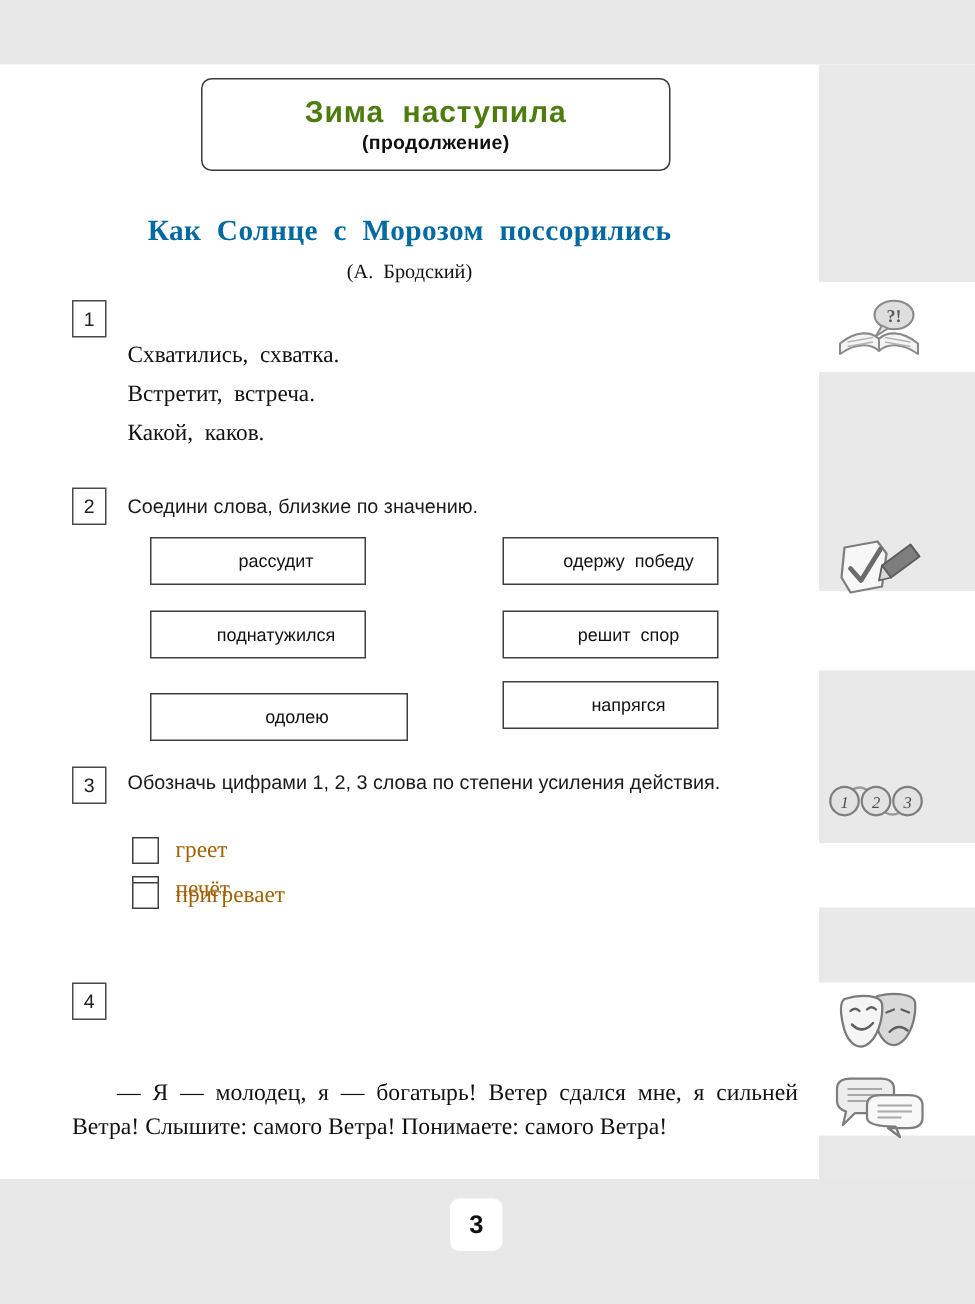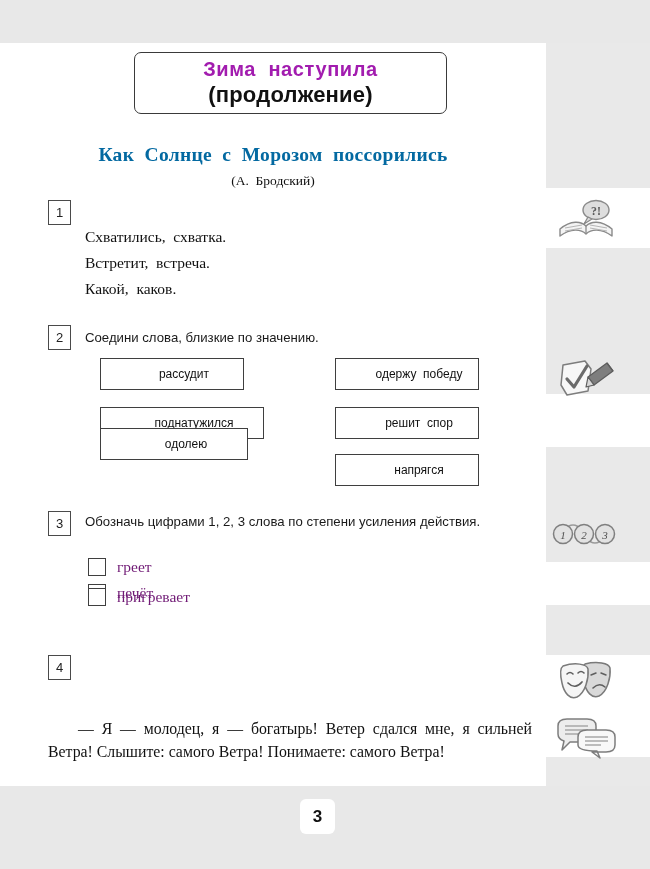--- a/index.html
+++ b/index.html
@@ -64,27 +64,27 @@
     border-radius: 7px;
     background: #fff;
     display: flex;
     flex-direction: column;
     align-items: center;
     justify-content: center;
   }
   .title-line1 {
     font-size: 20px;
     font-weight: bold;
-    color: #a21caf;
+    color: #4d7c0f;
     letter-spacing: 0.6px;
     white-space: pre;
     line-height: 1.18;
   }
   .title-line2 {
-    font-size: 22px;
+    font-size: 13px;
     font-weight: bold;
     color: #111;
     letter-spacing: 0.2px;
     line-height: 1.18;
   }
 
   
   .story-title {
     position: absolute;
     left: 0;
@@ -167,21 +167,21 @@
     width: 18px;
     height: 18px;
     border: 1.3px solid #3f3f3f;
     background: #fff;
     flex: none;
   }
   .cb-label {
     margin-left: 11px;
     font-family: "Liberation Serif", serif;
     font-size: 15.5px;
-    color: #701a75;
+    color: #a16207;
     white-space: pre;
   }
 
   
   .dialogue {
     position: absolute;
     left: 48px;
     top: 718px;
     width: 484px;
     font-family: "Liberation Serif", serif;
@@ -302,22 +302,22 @@
   <div class="ex-num" style="left:48px;top:200px;">1</div>
 
   <div class="serif-line" style="left:85px;top:228px;">Схватились,  схватка.</div>
   <div class="serif-line" style="left:85px;top:254px;">Встретит,  встреча.</div>
   <div class="serif-line" style="left:85px;top:280px;">Какой,  каков.</div>
 
   <div class="ex-num" style="left:48px;top:325px;">2</div>
   <div class="ex-text" style="left:85px;top:329px;width:440px;">Соедини  слова, близкие  по  значению.</div>
 
   <div class="word-box" style="left:100px;top:358px;width:144px;height:32px;">рассудит</div>
-  <div class="word-box" style="left:100px;top:407px;width:164px;height:32px;">поднатужился</div>
-  <div class="word-box" style="left:100px;top:428px;width:148px;height:32px;">одолею</div>
+  <div class="word-box" style="left:100px;top:407px;width:144px;height:32px;">поднатужился</div>
+  <div class="word-box" style="left:100px;top:462px;width:172px;height:32px;">одолею</div>
 
   <div class="word-box" style="left:335px;top:358px;width:144px;height:32px;">одержу  победу</div>
   <div class="word-box" style="left:335px;top:407px;width:144px;height:32px;">решит  спор</div>
   <div class="word-box" style="left:335px;top:454px;width:144px;height:32px;">напрягся</div>
 
   <div class="ex-num" style="left:48px;top:511px;">3</div>
   <div class="ex-text" style="left:85px;top:513px;width:445px;">Обозначь  цифрами  1,  2,  3  слова  по  степени  усиления  действия.</div>
 
   <div class="cb-row" style="left:88px;top:558px;">
     <div class="cb-box"></div>

